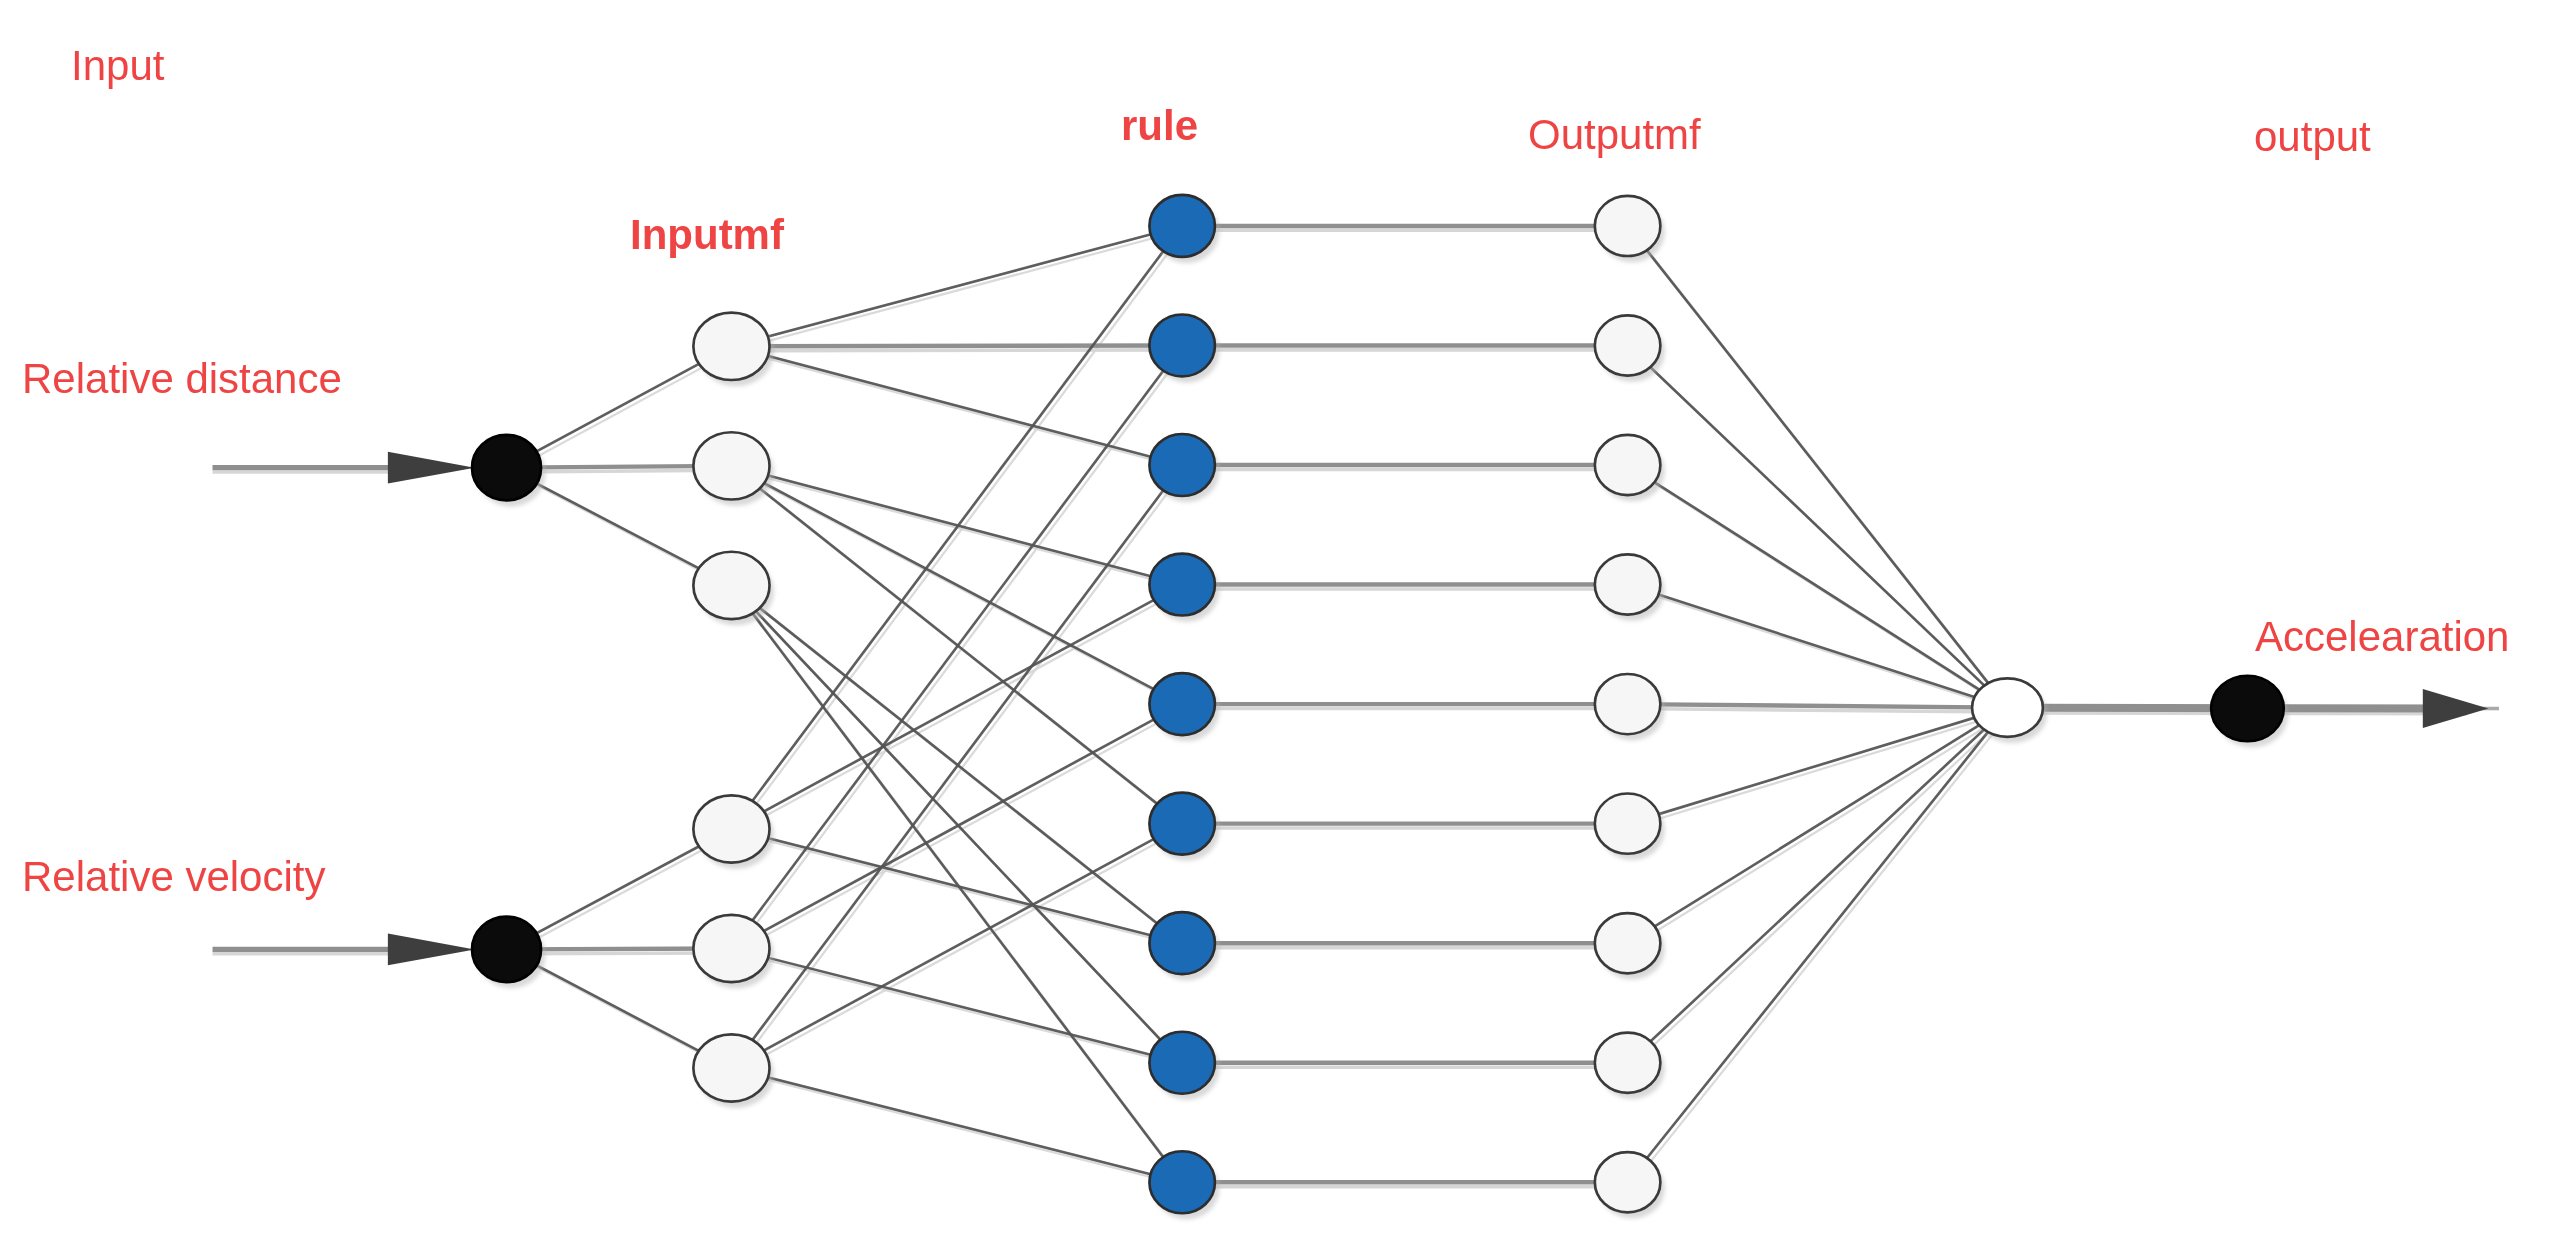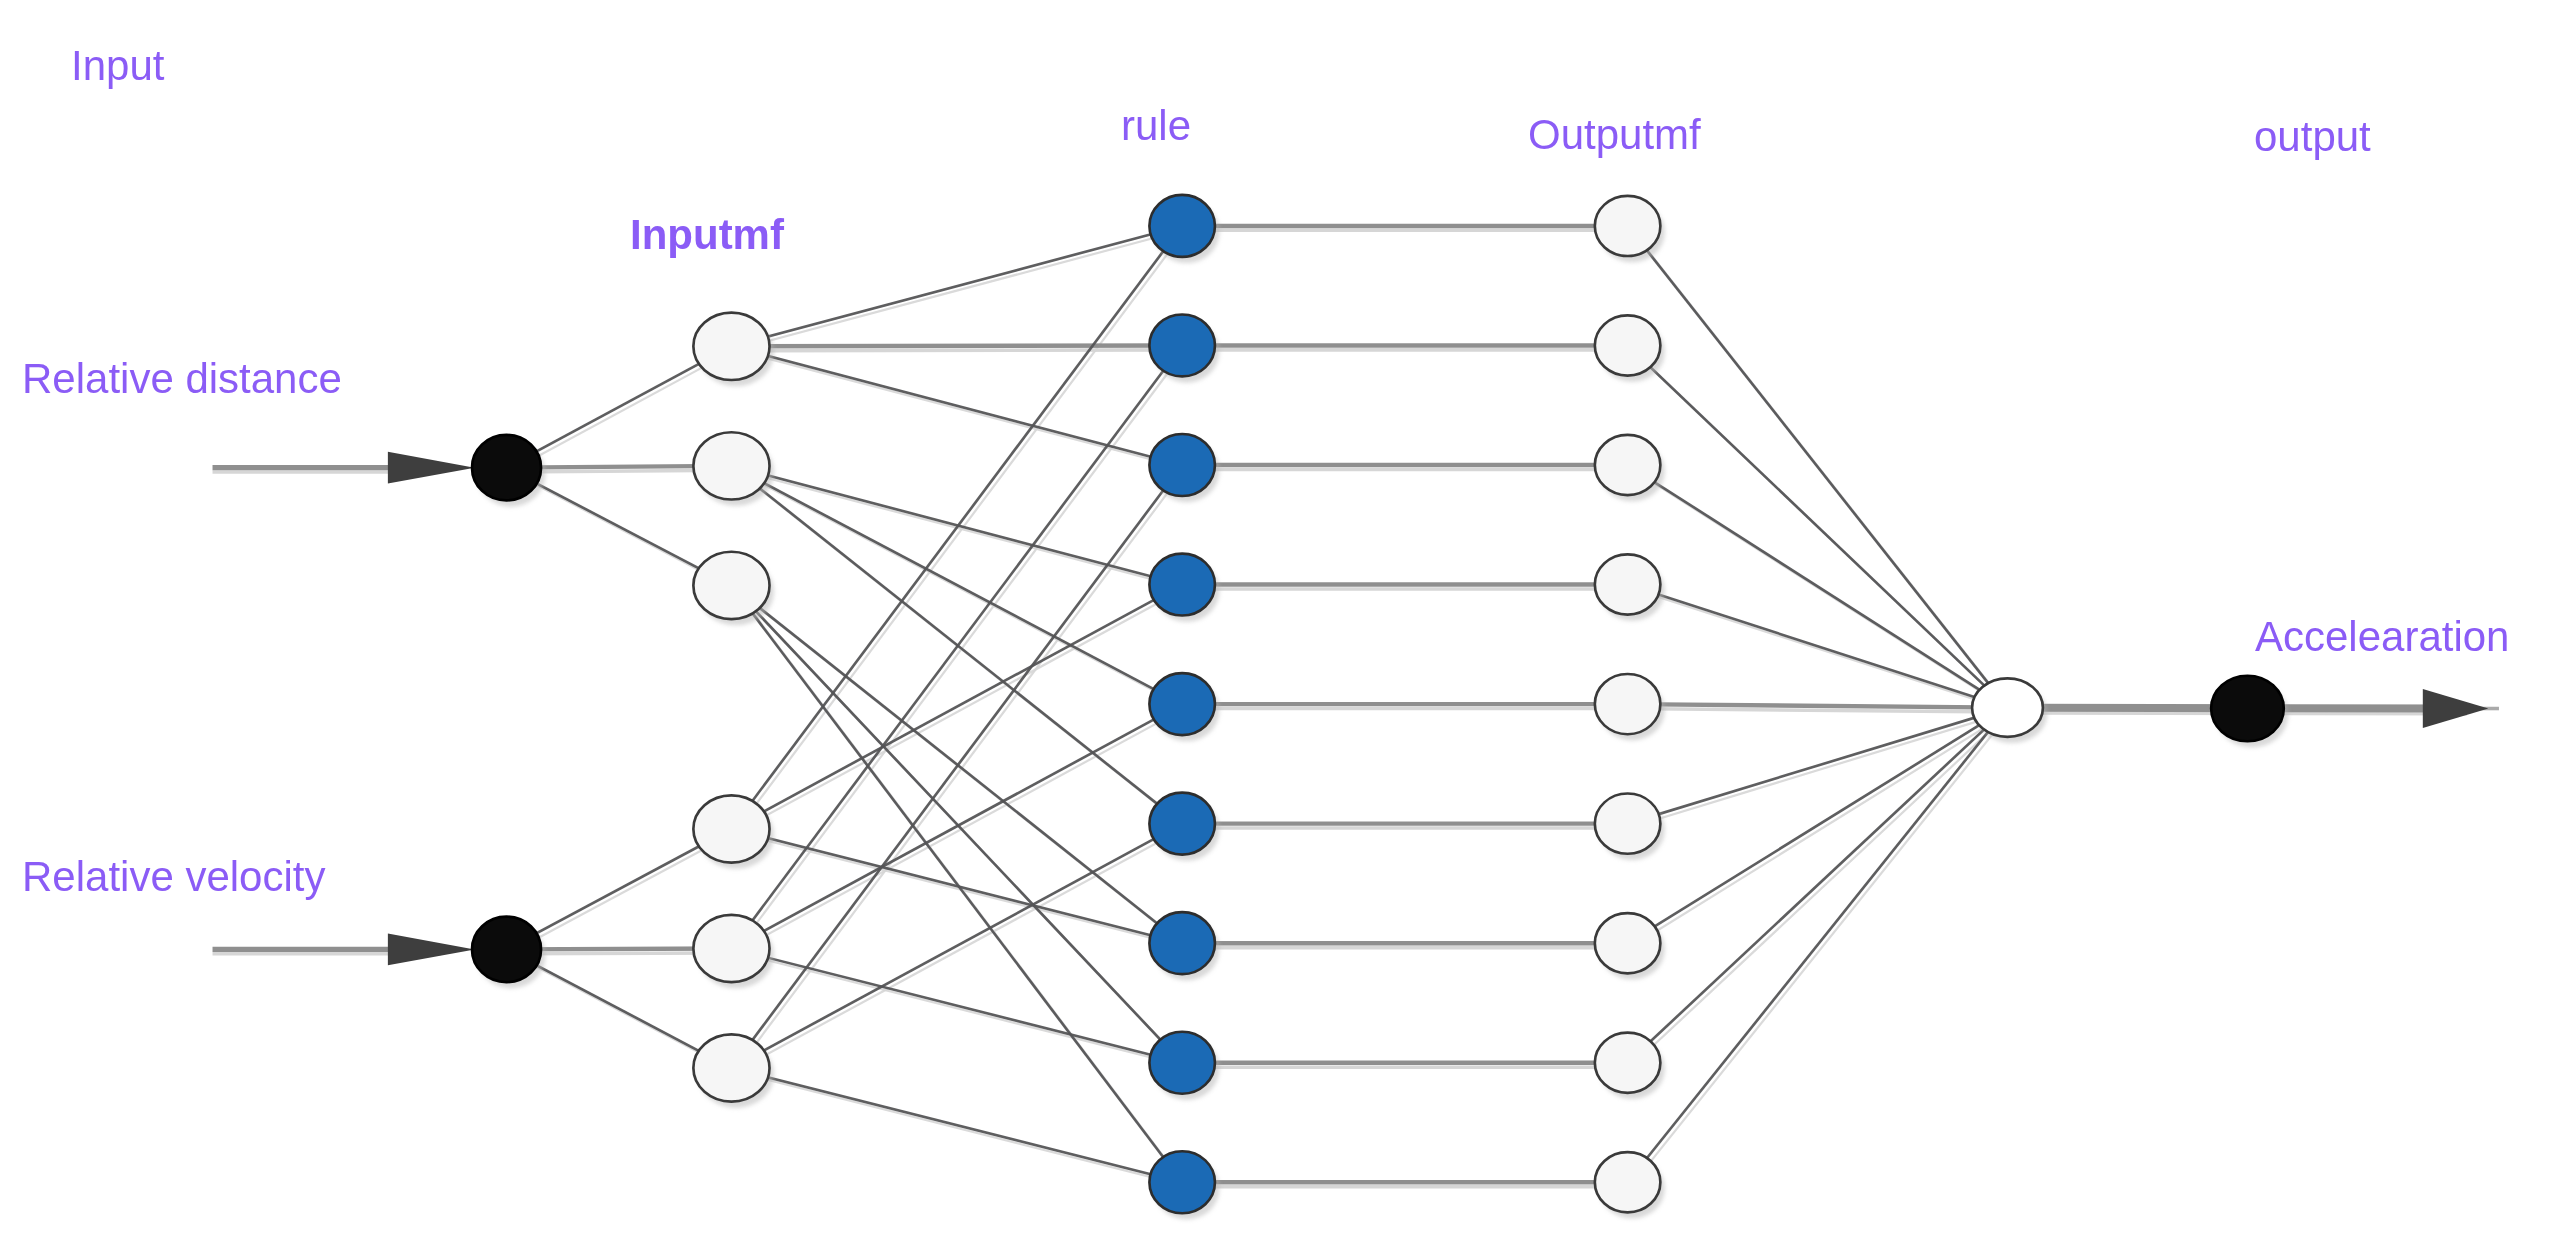--- a/index.html
+++ b/index.html
@@ -8,21 +8,21 @@
     width:2576px;height:1255px;
     background:#ffffff;
     overflow:hidden;
     font-family:"Liberation Sans", sans-serif;
   }
   .net-svg{position:absolute;left:0;top:0;width:2576px;height:1255px;}
   .lbl{
     position:absolute;
     font-size:42px;
     line-height:1.05;
-    color:#8b5cf6;
+    color:#ef4444;
     white-space:nowrap;
     user-select:none;
   }
 </style>
 </head>
 <body>
 
 <div class="canvas">
   <svg id="net" class="net-svg" viewBox="0 0 2909 1417">
       <defs>
@@ -177,20 +177,20 @@
       <ellipse cx="1838" cy="930" rx="37" ry="34" fill="#f6f6f6" stroke="#3a3a3a" stroke-width="3"></ellipse>
       <ellipse cx="1838" cy="1065" rx="37" ry="34" fill="#f6f6f6" stroke="#3a3a3a" stroke-width="3"></ellipse>
       <ellipse cx="1838" cy="1200" rx="37" ry="34" fill="#f6f6f6" stroke="#3a3a3a" stroke-width="3"></ellipse>
       <ellipse cx="1838" cy="1335" rx="37" ry="34" fill="#f6f6f6" stroke="#3a3a3a" stroke-width="3"></ellipse>
       <ellipse cx="2267" cy="799" rx="40" ry="33" fill="#ffffff" stroke="#3a3a3a" stroke-width="3"></ellipse>
       <ellipse cx="2538" cy="800" rx="41" ry="37" fill="#0b0b0b" stroke="#000000" stroke-width="3"></ellipse>
     </svg>
 
   <div class="lbl" style="left:71px;top:44px;">Input</div>
   <div class="lbl" style="left:630px;top:213px;font-weight:bold;">Inputmf</div>
-  <div class="lbl" style="left:1121px;top:104px;">rule</div>
+  <div class="lbl" style="left:1121px;top:104px;font-weight:bold;">rule</div>
   <div class="lbl" style="left:1528px;top:113px;">Outputmf</div>
   <div class="lbl" style="left:2254px;top:115px;">output</div>
   <div class="lbl" style="left:22px;top:357px;">Relative distance</div>
   <div class="lbl" style="left:22px;top:855px;">Relative velocity</div>
   <div class="lbl" style="left:2255px;top:615px;">Accelearation</div>
 </div>
 
 
 </body></html>

